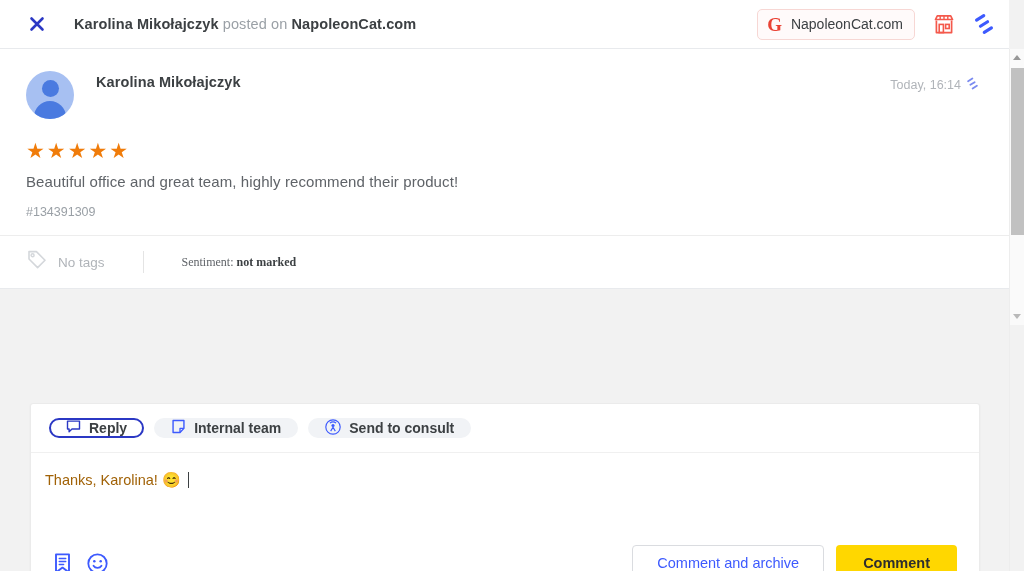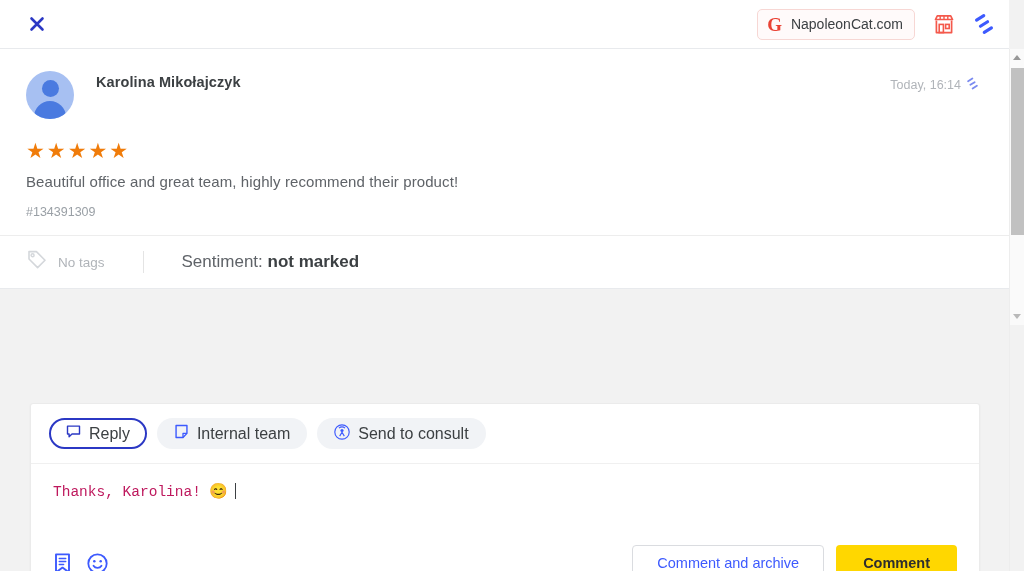--- a/index.html
+++ b/index.html
@@ -211,23 +211,24 @@
     font-size: 13.5px;
     color: #b0b4b9;
   }
   .bar-divider {
     width: 1px;
     height: 22px;
     background: #e4e4e4;
     margin: 0 22px;
   }
   .sentiment {
-    font-size: 17px;
+    font-size: 12px;
     color: #5f6368;
     cursor: pointer;
+    font-family: Liberation Serif, serif;
   }
   .sentiment b { font-weight: 700; color: #3c4043; }
 
   
   .composer {
     position: absolute;
     left: 30px;
     top: 354px;
     width: 950px;
     height: 194px;
@@ -244,44 +245,43 @@
     align-items: center;
     gap: 10px;
     padding: 14px 18px 14px 18px;
     border-bottom: 1px solid #f0f0f0;
   }
 
   .tab {
     display: flex;
     align-items: center;
     gap: 8px;
-    height: 31px;
+    height: 20px;
     padding: 0 15px;
     border-radius: 17px;
-    font-size: 16px;
-    font-weight: 400;
+    font-size: 14px;
+    font-weight: 700;
     color: #3c4043;
     background: #f1f3f6;
     border: 2px solid transparent;
     cursor: pointer;
     white-space: nowrap;
   }
   .tab.active {
     background: #ffffff;
     border-color: #2b38c4;
     color: #3c4043;
   }
 
   .composer-input {
     flex: 1;
-    padding: 18px 22px 0 22px;
+    padding: 18px 22px 0 14px;
     font-size: 14.5px;
-    color: #be185d;
+    color: #a16207;
     position: relative;
-    font-family: Liberation Mono, monospace;
   }
   .composer-input .caret {
     display: inline-block;
     width: 1px;
     height: 16px;
     background: #3c4043;
     vertical-align: -3px;
     margin-left: 7px;
   }
   .emoji-inline { font-size: 15px; }
@@ -376,20 +376,23 @@
 <div class="app">
 
   <div class="header">
 
     <div class="close-icon">
       <svg width="20" height="20" viewBox="0 0 20 20" aria-hidden="true">
         <path d="M4.5 4.5 L15.5 15.5 M15.5 4.5 L4.5 15.5" stroke="#2b38c4" stroke-width="2.6" stroke-linecap="round"></path>
       </svg>
     </div>
 
+    <div class="header-title">
+      <b>Karolina Mikołajczyk</b> <span>posted on</span> <b>NapoleonCat.com</b>
+    </div>
 
     <div class="header-right">
 
       <div class="profile-badge">
         <span class="g-logo">G</span>
         <span class="profile-badge-name">NapoleonCat.com</span>
       </div>
 
       <div class="hdr-icon">
         <svg width="22" height="21" viewBox="0 0 22 21" aria-hidden="true">

